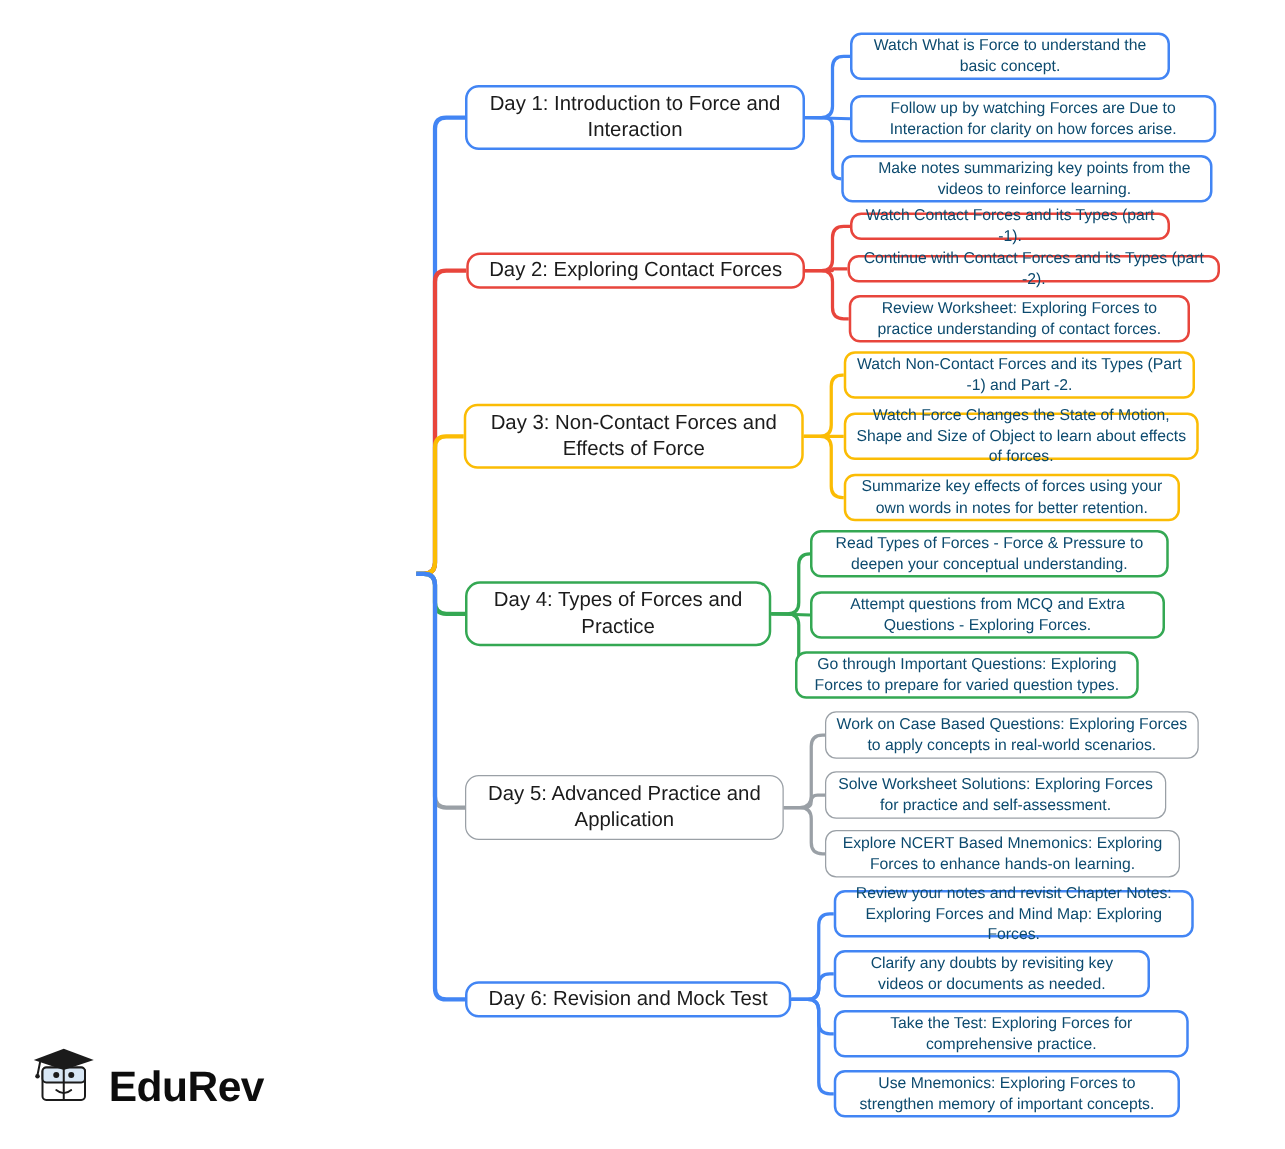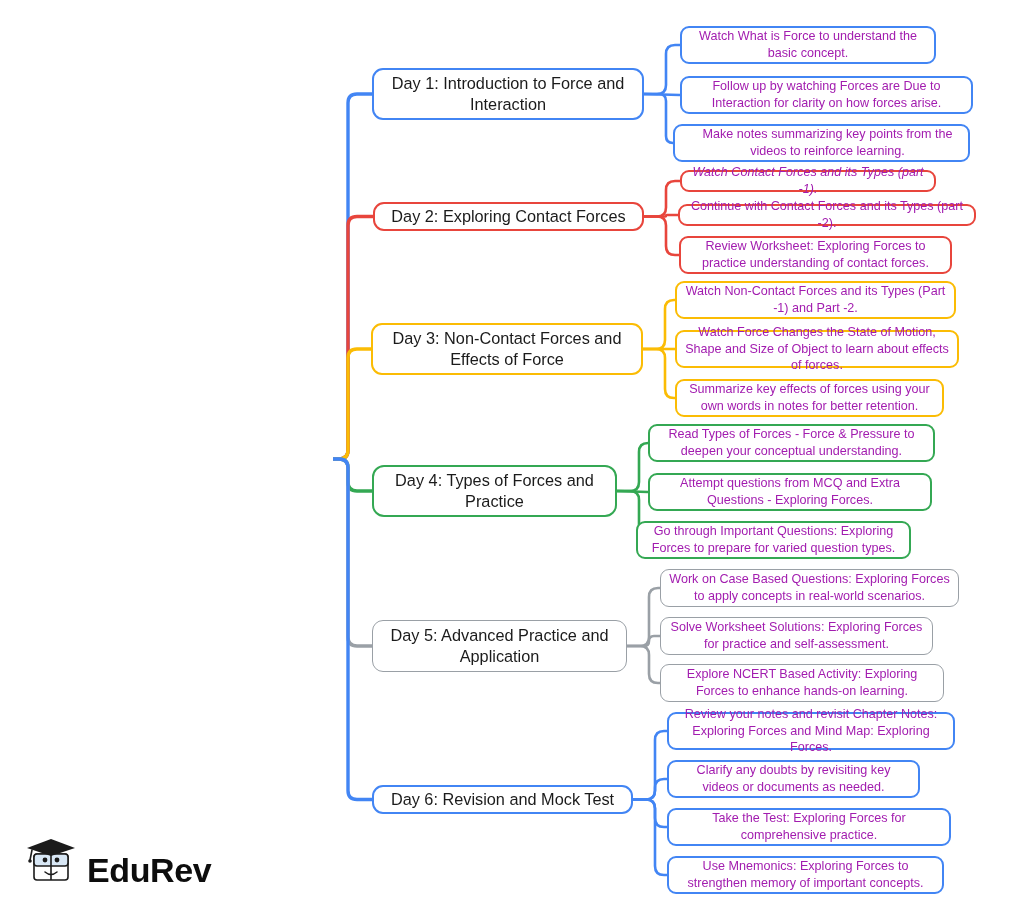--- a/index.html
+++ b/index.html
@@ -67,21 +67,21 @@
   .leaf-node {
     position: absolute;
     box-sizing: border-box;
     background: #ffffff;
     border: 2px solid #4285f4;
     border-radius: 9px;
     display: flex;
     align-items: center;
     justify-content: center;
     text-align: center;
-    color: #a21caf;
+    color: #0c4a6e;
     font-size: 12.6px;
     line-height: 1.32;
     padding: 2px 8px;
   }
   .leaf-node.thin {
     border-width: 1.7px;
   }
 
   
   .logo {
@@ -139,41 +139,41 @@
 
 
   <div class="branch-node" style="left:372px; top:68px; width:272px; height:52px; border-color:#4285f4;">Day 1: Introduction to Force and Interaction</div>
 
   <div class="leaf-node" style="left:680px; top:26px; width:256px; height:38px; border-color:#4285f4;">Watch What is Force to understand the basic concept.</div>
   <div class="leaf-node" style="left:680px; top:76px; width:293px; height:38px; border-color:#4285f4;">Follow up by watching Forces are Due to Interaction for clarity on how forces arise.</div>
   <div class="leaf-node" style="left:673px; top:124px; width:297px; height:38px; border-color:#4285f4;padding-left:20px;">Make notes summarizing key points from the videos to reinforce learning.</div>
 
   <div class="branch-node" style="left:373px; top:202px; width:271px; height:29px; border-color:#e8453c;">Day 2: Exploring Contact Forces</div>
 
-  <div class="leaf-node" style="left:680px; top:170px; width:256px; height:22px; border-color:#e8453c;font-style:italic;">Watch Contact Forces and its Types (part -1).</div>
+  <div class="leaf-node" style="left:680px; top:170px; width:256px; height:22px; border-color:#e8453c;">Watch Contact Forces and its Types (part -1).</div>
   <div class="leaf-node" style="left:678px; top:204px; width:298px; height:22px; border-color:#e8453c;">Continue with Contact Forces and its Types (part -2).</div>
   <div class="leaf-node" style="left:679px; top:236px; width:273px; height:38px; border-color:#e8453c;">Review Worksheet: Exploring Forces to practice understanding of contact forces.</div>
 
   <div class="branch-node" style="left:371px; top:323px; width:272px; height:52px; border-color:#fbbc04;">Day 3: Non-Contact Forces and Effects of Force</div>
 
   <div class="leaf-node" style="left:675px; top:281px; width:281px; height:38px; border-color:#fbbc04;">Watch Non-Contact Forces and its Types (Part -1) and Part -2.</div>
   <div class="leaf-node" style="left:675px; top:330px; width:284px; height:38px; border-color:#fbbc04;">Watch Force Changes the State of Motion, Shape and Size of Object to learn about effects of forces.</div>
   <div class="leaf-node" style="left:675px; top:379px; width:269px; height:38px; border-color:#fbbc04;">Summarize key effects of forces using your own words in notes for better retention.</div>
 
   <div class="branch-node" style="left:372px; top:465px; width:245px; height:52px; border-color:#34a853;border-radius:12px;">Day 4: Types of Forces and Practice</div>
 
   <div class="leaf-node" style="left:648px; top:424px; width:287px; height:38px; border-color:#34a853;">Read Types of Forces - Force &amp; Pressure to deepen your conceptual understanding.</div>
   <div class="leaf-node" style="left:648px; top:473px; width:284px; height:38px; border-color:#34a853;">Attempt questions from MCQ and Extra Questions - Exploring Forces.</div>
   <div class="leaf-node" style="left:636px; top:521px; width:275px; height:38px; border-color:#34a853;">Go through Important Questions: Exploring Forces to prepare for varied question types.</div>
 
   <div class="branch-node thin" style="left:372px; top:620px; width:255px; height:52px; border-color:#9aa0a6; border-width:1.9px;">Day 5: Advanced Practice and Application</div>
 
   <div class="leaf-node thin" style="left:660px; top:569px; width:299px; height:38px; border-color:#9aa0a6;">Work on Case Based Questions: Exploring Forces to apply concepts in real-world scenarios.</div>
   <div class="leaf-node thin" style="left:660px; top:617px; width:273px; height:38px; border-color:#9aa0a6;">Solve Worksheet Solutions: Exploring Forces for practice and self-assessment.</div>
-  <div class="leaf-node thin" style="left:660px; top:664px; width:284px; height:38px; border-color:#9aa0a6;">Explore NCERT Based Activity: Exploring Forces to enhance hands-on learning.</div>
+  <div class="leaf-node thin" style="left:660px; top:664px; width:284px; height:38px; border-color:#9aa0a6;">Explore NCERT Based Mnemonics: Exploring Forces to enhance hands-on learning.</div>
 
   <div class="branch-node" style="left:372px; top:785px; width:261px; height:29px; border-color:#4285f4;">Day 6: Revision and Mock Test</div>
 
   <div class="leaf-node" style="left:667px; top:712px; width:288px; height:38px; border-color:#4285f4;">Review your notes and revisit Chapter Notes: Exploring Forces and Mind Map: Exploring Forces.</div>
   <div class="leaf-node" style="left:667px; top:760px; width:253px; height:38px; border-color:#4285f4;">Clarify any doubts by revisiting key videos or documents as needed.</div>
   <div class="leaf-node" style="left:667px; top:808px; width:284px; height:38px; border-color:#4285f4;">Take the Test: Exploring Forces for comprehensive practice.</div>
   <div class="leaf-node" style="left:667px; top:856px; width:277px; height:38px; border-color:#4285f4;">Use Mnemonics: Exploring Forces to strengthen memory of important concepts.</div>
 
   <div class="logo" style="left:26px; top:835px;">
     <div class="logo-mark">

